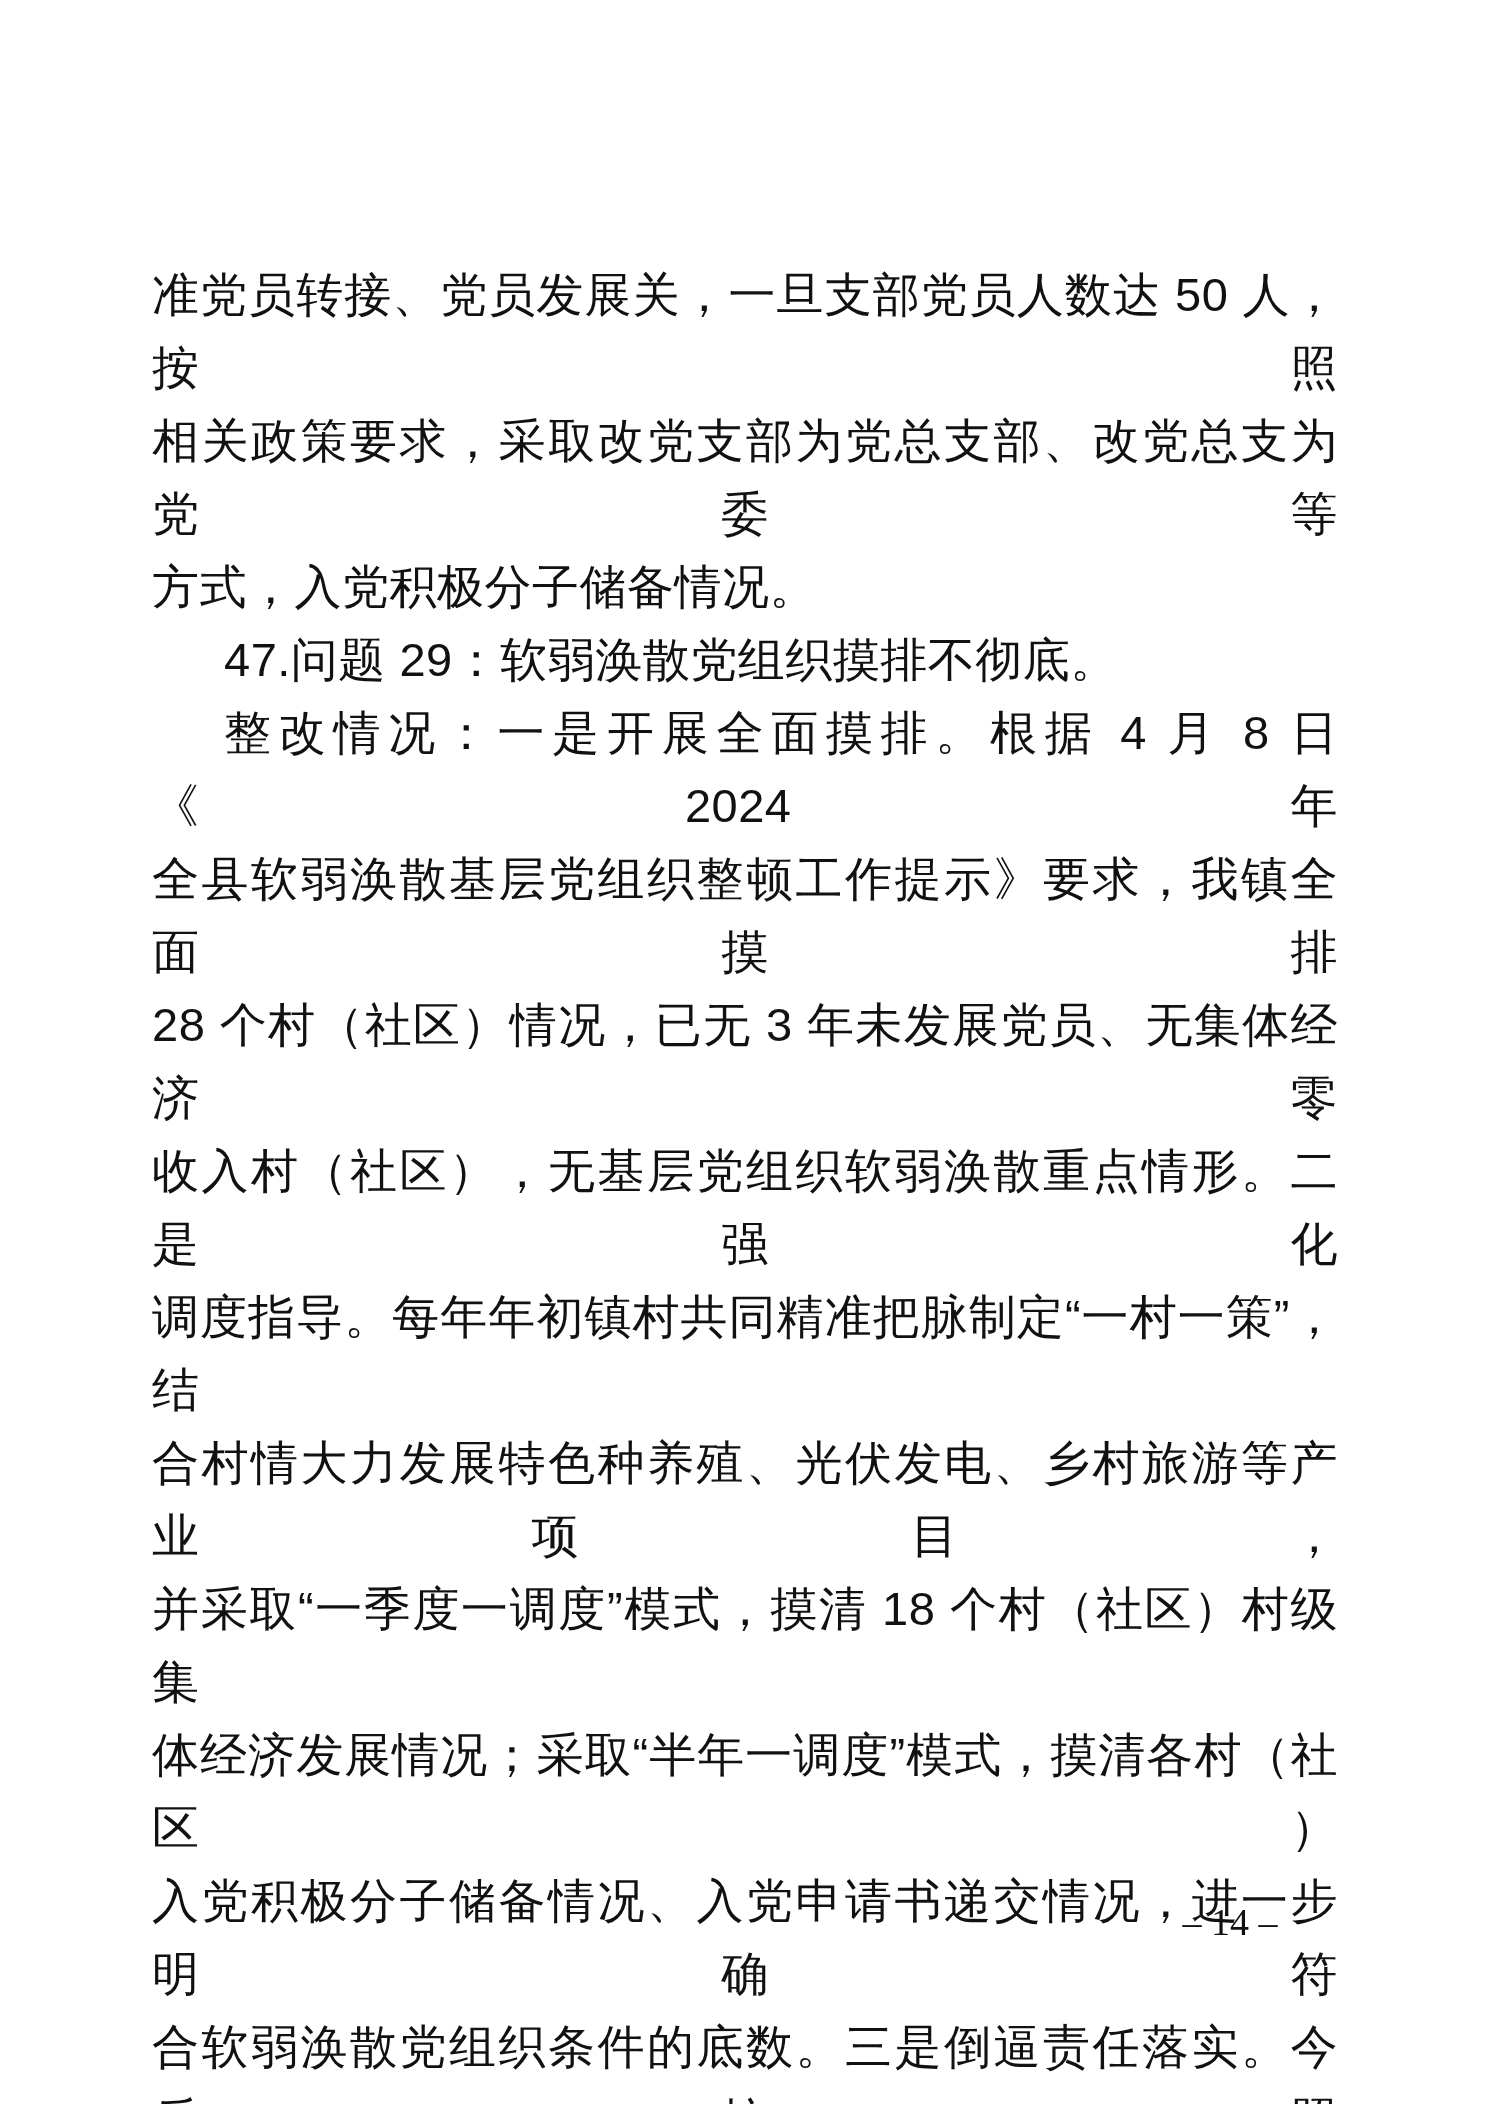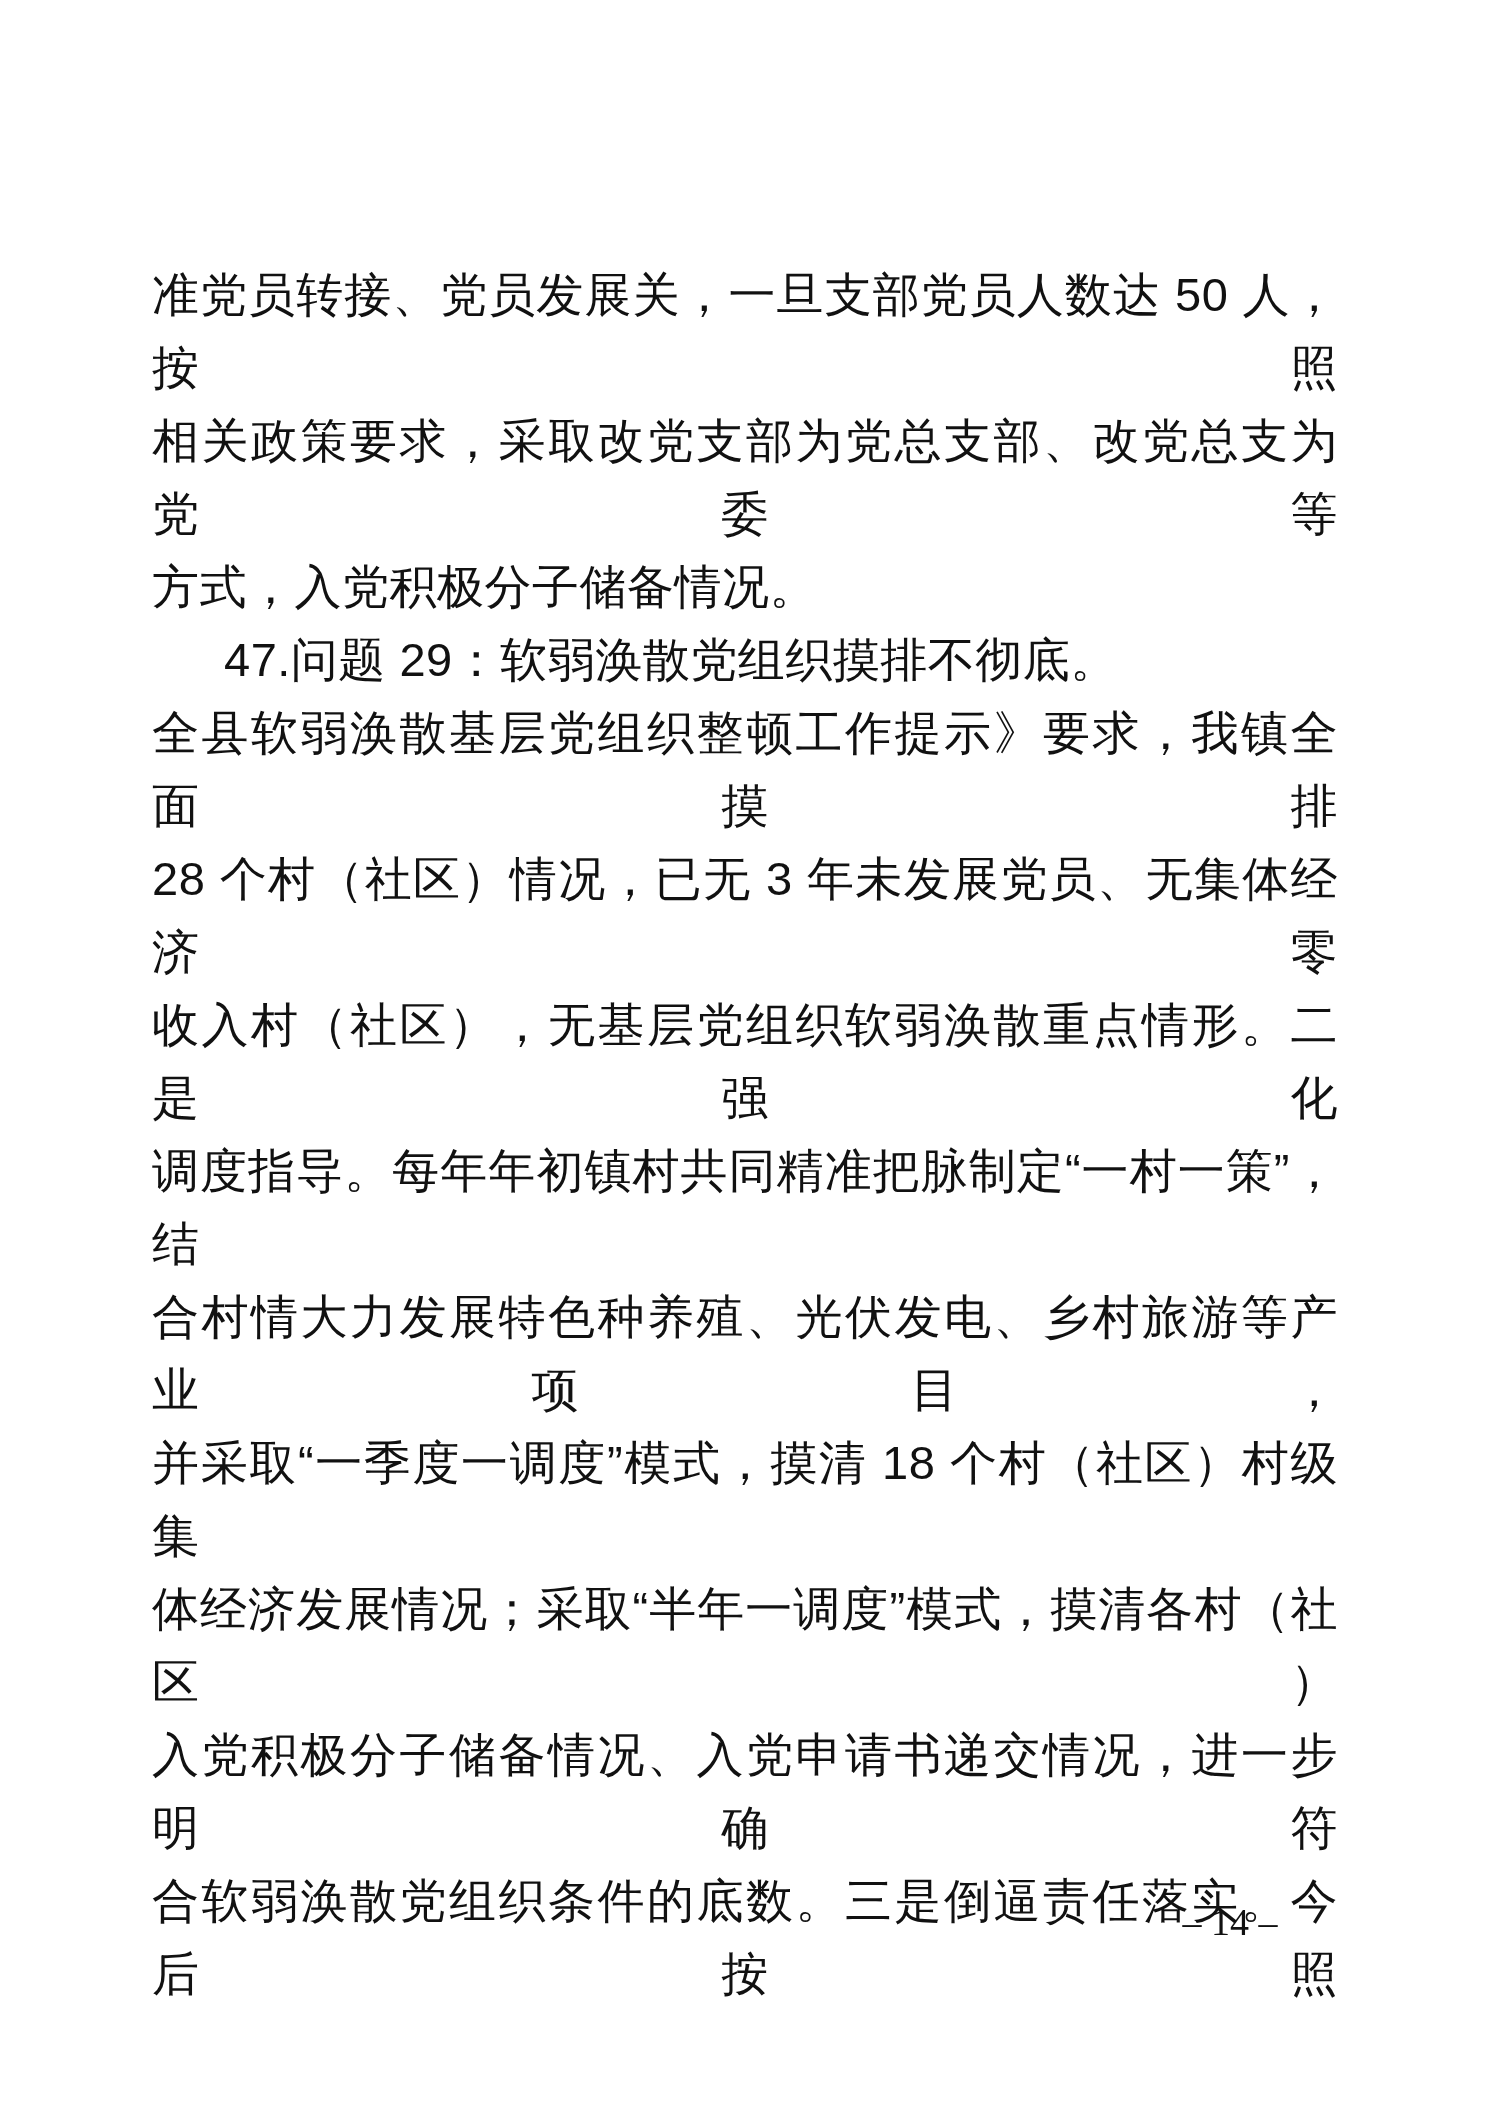--- a/index.html
+++ b/index.html
@@ -51,20 +51,21 @@
 </style>
 </head>
 <body>
 
 <div class="page">
   <div class="text-block">
       <div class="line justify">准党员转接、党员发展关，一旦支部党员人数达 50 人，按照</div>
       <div class="line justify">相关政策要求，采取改党支部为党总支部、改党总支为党委等</div>
       <div class="line">方式，入党积极分子储备情况。</div>
       <div class="line indent">47.问题 29：软弱涣散党组织摸排不彻底。</div>
+      <div class="line indent justify">整改情况：一是开展全面摸排。根据 4 月 8 日《2024 年</div>
       <div class="line justify">全县软弱涣散基层党组织整顿工作提示》要求，我镇全面摸排</div>
       <div class="line justify">28 个村（社区）情况，已无 3 年未发展党员、无集体经济零</div>
       <div class="line justify">收入村（社区），无基层党组织软弱涣散重点情形。二是强化</div>
       <div class="line justify">调度指导。每年年初镇村共同精准把脉制定“一村一策”，结</div>
       <div class="line justify">合村情大力发展特色种养殖、光伏发电、乡村旅游等产业项目，</div>
       <div class="line justify">并采取“一季度一调度”模式，摸清 18 个村（社区）村级集</div>
       <div class="line justify">体经济发展情况；采取“半年一调度”模式，摸清各村（社区）</div>
       <div class="line justify">入党积极分子储备情况、入党申请书递交情况，进一步明确符</div>
       <div class="line justify">合软弱涣散党组织条件的底数。三是倒逼责任落实。今后按照</div>
     </div>

